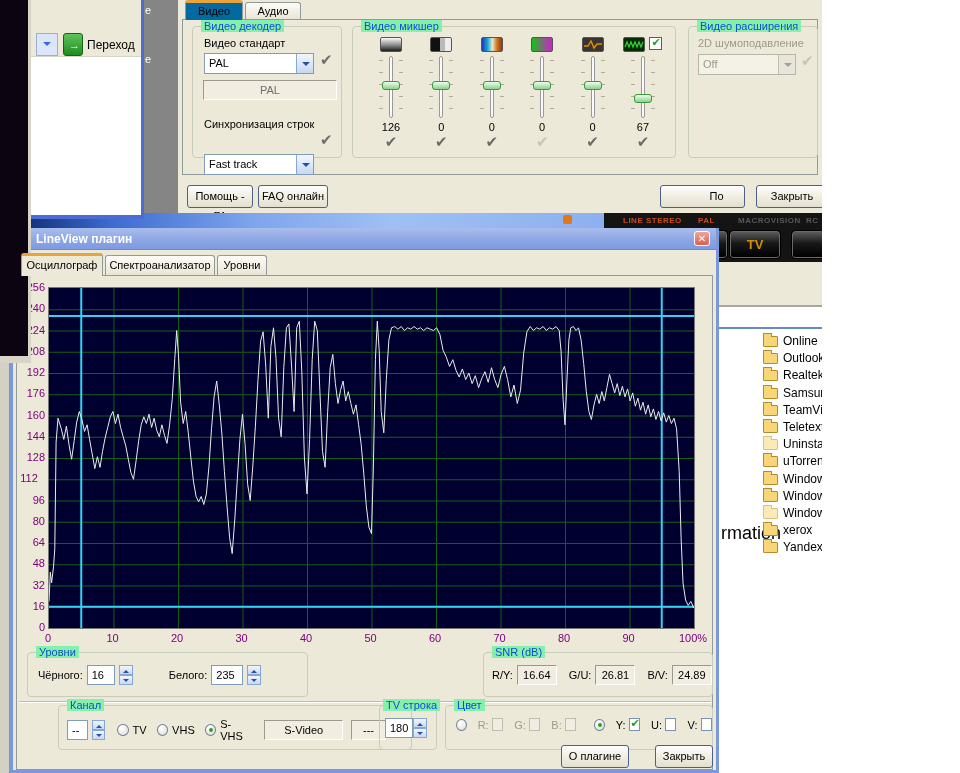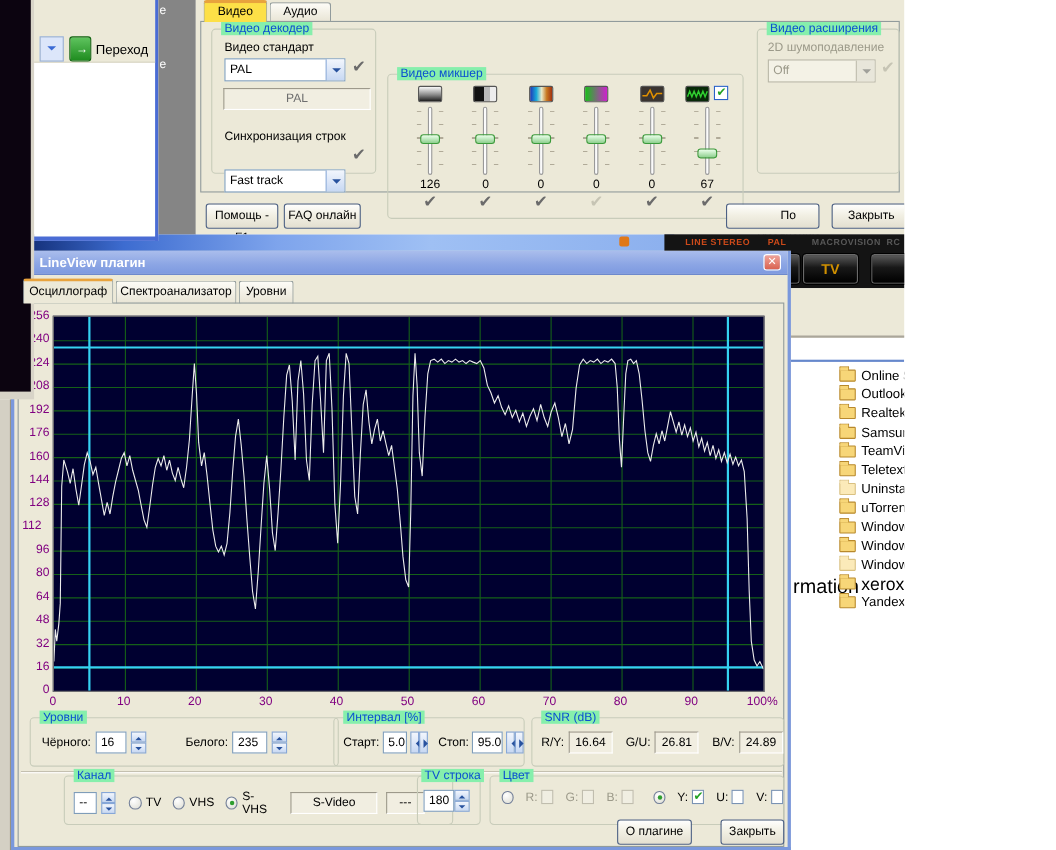--- a/index.html
+++ b/index.html
@@ -55,21 +55,21 @@
   .combo.dis { background:#f4f2e6; color:#9c9a8a; border-color:#b8b6a6; }
   .combo.dis .arr { background:#e8e6da; border-left-color:#c0beae; }
   .combo.dis .arr::after { border-top-color:#a0a09a; }
   .glabel { white-space:nowrap; }
   .graylbl { color:#9c9a8a; }
 
   
   #dialog { left:178px; top:0; width:644px; height:213px; background:#ece9d8; overflow:hidden; }
   .tab { border:1px solid #919b9c; border-bottom:none; border-radius:3px 3px 0 0;
     text-align:center; position:absolute; }
-  .tab.active { background:#fde047; border-top:3px solid #e8a33d; z-index:2; }
+  .tab.active { background:#0369a1; border-top:3px solid #e8a33d; z-index:2; }
   .tab.idle { background:linear-gradient(180deg,#fdfcf7,#e8e4d4); }
   #dlg-panel { left:4px; top:19px; width:636px; height:156px;
     border:1px solid #919b9c; background:#ece9d8; }
   .mixcol { width:48px; display:flex; flex-direction:column; align-items:center; }
   .mixicon { width:22px; height:15px; border:1px solid #555; border-radius:2px; }
   .slider { position:relative; width:30px; height:62px; margin-top:4px; }
   .slider .dashes { position:absolute; top:4px; bottom:4px; width:4px;
     background:repeating-linear-gradient(180deg,#b0aa98 0 1px,transparent 1px 12px); }
   .slider .track { position:absolute; left:13px; top:0; width:4px; height:62px;
     background:#fbfbfb; border:1px solid #999; border-radius:2px; }
@@ -164,21 +164,21 @@
         <span>PAL</span>
       </div>
       <span class="abs glabel" style="left:11px;top:91px;">Синхронизация строк</span>
       <div class="combo abs" style="left:11px;top:106px;width:110px;">
         <span>Fast track</span>
         <span class="arr"></span>
       </div>
       <span class="abs check" style="left:127px;top:104px;">✔</span>
     </div>
 
-    <div class="group" style="left:174px;top:26px;width:324px;height:132px;margin-top:41px;">
+    <div class="group" style="left:174px;top:26px;width:324px;height:132px;">
       <span class="gtitle">Видео микшер</span>
       <div style="display:flex;justify-content:space-between;padding:10px 8px 0 14px;">
         <div class="mixcol">
           <div class="mixicon" style="background:linear-gradient(180deg,#fafafa,#8a8a8a 55%,#1c1c1c);"></div>
           <div class="slider">
             <div class="dashes" style="left:3px;"></div>
               <div class="dashes" style="right:3px;"></div>
             <div class="track"></div>
               <div class="thumb" style="top:25px;"></div>
           </div>
@@ -328,21 +328,21 @@
           <span class="folder" style="position: absolute; left: 44px; top: 4px;"></span>
           <span style="position: absolute; left: 64px; top: 2px; font-size: 12px;">Window</span>
         </div>
         <div style="position: relative; height: 17.2px; white-space: nowrap;">
           <span class="folder faded" style="position: absolute; left: 44px; top: 4px;"></span>
           <span style="position: absolute; left: 64px; top: 2px; font-size: 12px;">Window</span>
         </div>
         <div style="position: relative; height: 17.2px; white-space: nowrap;">
           <span style="position: absolute; left: 2px; top: 2px; font-size: 18px;">rmation</span>
           <span class="folder" style="position: absolute; left: 44px; top: 4px;"></span>
-          <span style="position: absolute; left: 64px; top: 2px; font-size: 16px;">xerox</span>
+          <span style="position: absolute; left: 64px; top: 2px; font-size: 12px;">xerox</span>
         </div>
         <div style="position: relative; height: 17.2px; white-space: nowrap;">
           <span class="folder" style="position: absolute; left: 44px; top: 4px;"></span>
           <span style="position: absolute; left: 64px; top: 2px; font-size: 12px;">Yandex</span>
         </div>
       </div>
   </div>
 
   <div id="lv" class="abs">
     <div id="lv-title">
@@ -441,40 +441,20 @@
         <span>Белого:</span>
         <span class="spinbox" style="width:32px;">
           <span>235</span></span>
         <span class="spinbtns">
             <i class="up"></i>
             <i class="dn"></i>
           </span>
       </div>
     </div>
 
-    <div class="group" style="left:290px;top:424px;width:174px;height:45px;">
-      <span class="gtitle">Интервал [%]</span>
-      <div style="display:flex;align-items:center;padding:12px 0 0 8px;gap:3px;">
-        <span>Старт:</span>
-        <span class="spinbox" style="width:28px;">
-          <span>5.0</span></span>
-        <span class="lrbtns">
-            <i class="lt"></i>
-            <i class="rt"></i>
-          </span>
-        <span style="width:4px;"></span>
-        <span>Стоп:</span>
-        <span class="spinbox" style="width:32px;">
-          <span>95.0</span></span>
-        <span class="lrbtns">
-            <i class="lt"></i>
-            <i class="rt"></i>
-          </span>
-      </div>
-    </div>
 
     <div class="group" style="left:470px;top:424px;width:230px;height:45px;">
       <span class="gtitle">SNR (dB)</span>
       <div style="display:flex;align-items:center;padding:12px 0 0 8px;gap:4px;">
         <span>R/Y:</span>
         <span class="ro" style="width:40px;display:inline-block;">
           <span>16.64</span></span>
         <span style="width:4px;"></span>
         <span>G/U:</span>
         <span class="ro" style="width:40px;display:inline-block;">

